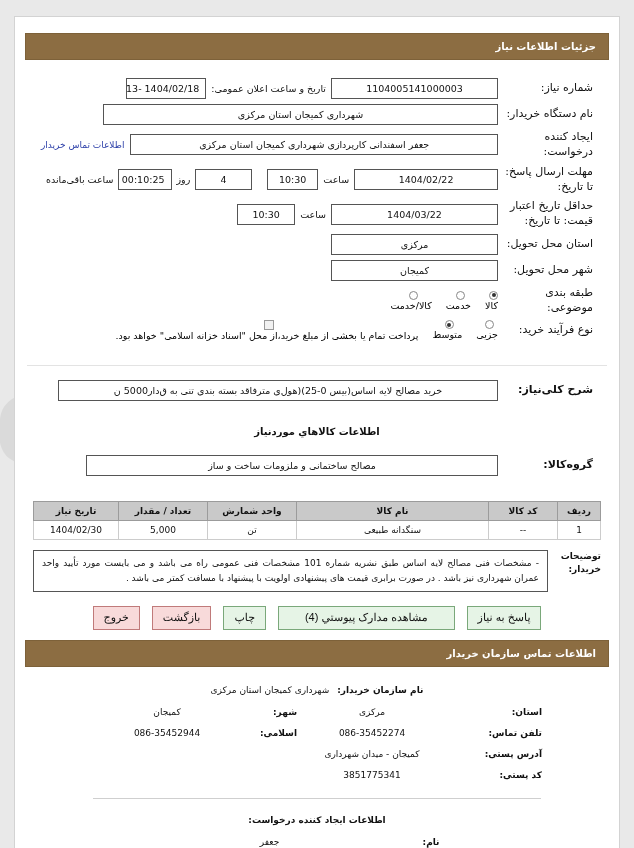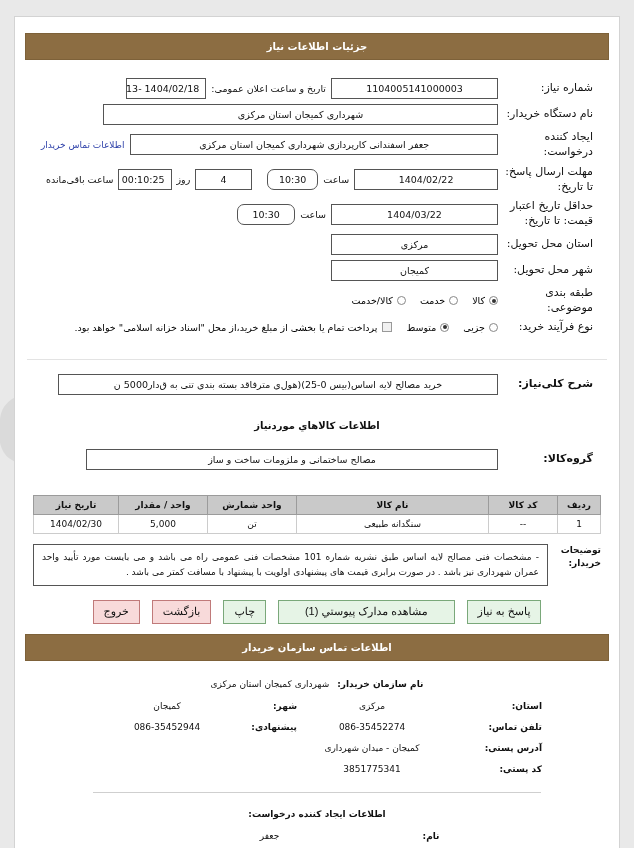--- a/index.html
+++ b/index.html
@@ -56,21 +56,21 @@
   }
 
   
   .section-bar {
     background: #8c6d42;
     color: #ffffff;
     font-size: 10px;
     font-weight: bold;
     padding: 7px 12px 7px 12px;
     margin: 16px 10px 0 10px;
-    text-align: center;
+    text-align: right;
     border: 1px solid #7d6139;
     box-sizing: border-box;
   }
   .section-bar.second { margin-top: 10px; }
 
   
   .panel {
     margin: 14px 18px 0 18px;
     border: 1px solid #dddddd;
     background: transparent;
@@ -108,21 +108,21 @@
     font-size: 9.5px;
     padding: 0 6px;
     box-sizing: border-box;
     text-align: center;
     color: #111;
     overflow: hidden;
     white-space: nowrap;
   }
   .fld.w-main { width: 167px; }
   .fld.w-wide { width: 395px; text-align: center; }
-  .fld.w-time { width: 58px; border-radius: 7px; }
+  .fld.w-time { width: 58px; }
   .fld.w-num  { width: 64px; text-align: center; }
   .fld.w-cnt  { width: 60px; }
   .fld.w-desc { width: 440px; text-align: center; }
   .fld.w-group{ width: 440px; text-align: center; margin-left: 45px; }
 
   .midlbl {
     font-size: 9.5px;
     padding: 0 5px;
     white-space: nowrap;
     color: #111;
@@ -142,20 +142,21 @@
     display: flex;
     align-items: center;
     font-size: 9.5px;
     margin-bottom: 4px;
   }
   .radio-opt {
     display: flex;
     align-items: center;
     margin-left: 14px;
     white-space: nowrap;
+    flex-direction: column;
   }
   .radio {
     width: 9px; height: 9px;
     border-radius: 50%;
     border: 1px solid #888;
     background: #fff;
     display: inline-block;
     margin-left: 4px;
     position: relative;
     box-sizing: border-box;
@@ -443,21 +444,21 @@
       </div>
 
       <div class="tbl-wrap">
         <table class="goods">
           <thead>
             <tr>
               <th style="width:36px">ردیف</th>
               <th style="width:62px">کد کالا</th>
               <th>نام کالا</th>
               <th style="width:82px">واحد شمارش</th>
-              <th style="width:82px">واحد / مقدار</th>
+              <th style="width:82px">تعداد / مقدار</th>
               <th style="width:78px">تاریخ نیاز</th>
             </tr>
           </thead>
           <tbody>
             <tr>
               <td>1</td>
               <td>--</td>
               <td>سنگدانه طبیعی</td>
               <td>تن</td>
               <td>5,000</td>
@@ -467,21 +468,21 @@
         </table>
       </div>
 
       <div class="notes-row">
         <div class="notes-lbl">توضیحات خریدار:</div>
         <div class="notes-box">- مشخصات فنی مصالح لایه اساس طبق نشریه شماره 101 مشخصات فنی عمومی راه می باشد و می بایست مورد تأیید واحد عمران شهرداری نیز باشد . در صورت برابری قیمت های پیشنهادی اولویت با پیشنهاد با مسافت کمتر می باشد .</div>
       </div>
 
       <div class="btn-row">
         <button class="btn">پاسخ به نیاز</button>
-        <button class="btn wide">مشاهده مدارک پیوستي (1)</button>
+        <button class="btn wide">مشاهده مدارک پیوستي (4)</button>
         <button class="btn">چاپ</button>
         <button class="btn danger">بازگشت</button>
         <button class="btn danger">خروج</button>
       </div>
 
       <div class="section-bar second">اطلاعات تماس سازمان خریدار</div>
 
       <div class="contact-wrap">
 
         <div class="org-line">
@@ -490,21 +491,21 @@
         </div>
 
         <div class="contact-grid">
           <div class="ck">استان:</div>
           <div class="cv">مرکزی</div>
           <div class="ck2">شهر:</div>
           <div class="cv2">کمیجان</div>
 
           <div class="ck">تلفن تماس:</div>
           <div class="cv">086-35452274</div>
-          <div class="ck2">پیشنهادی:</div>
+          <div class="ck2">اسلامی:</div>
           <div class="cv2">086-35452944</div>
 
           <div class="ck">آدرس پستی:</div>
           <div class="cv">کمیجان - میدان شهرداری</div>
           <div class="ck2"></div>
           <div class="cv2"></div>
 
           <div class="ck">کد پستی:</div>
           <div class="cv">3851775341</div>
           <div class="ck2"></div>

